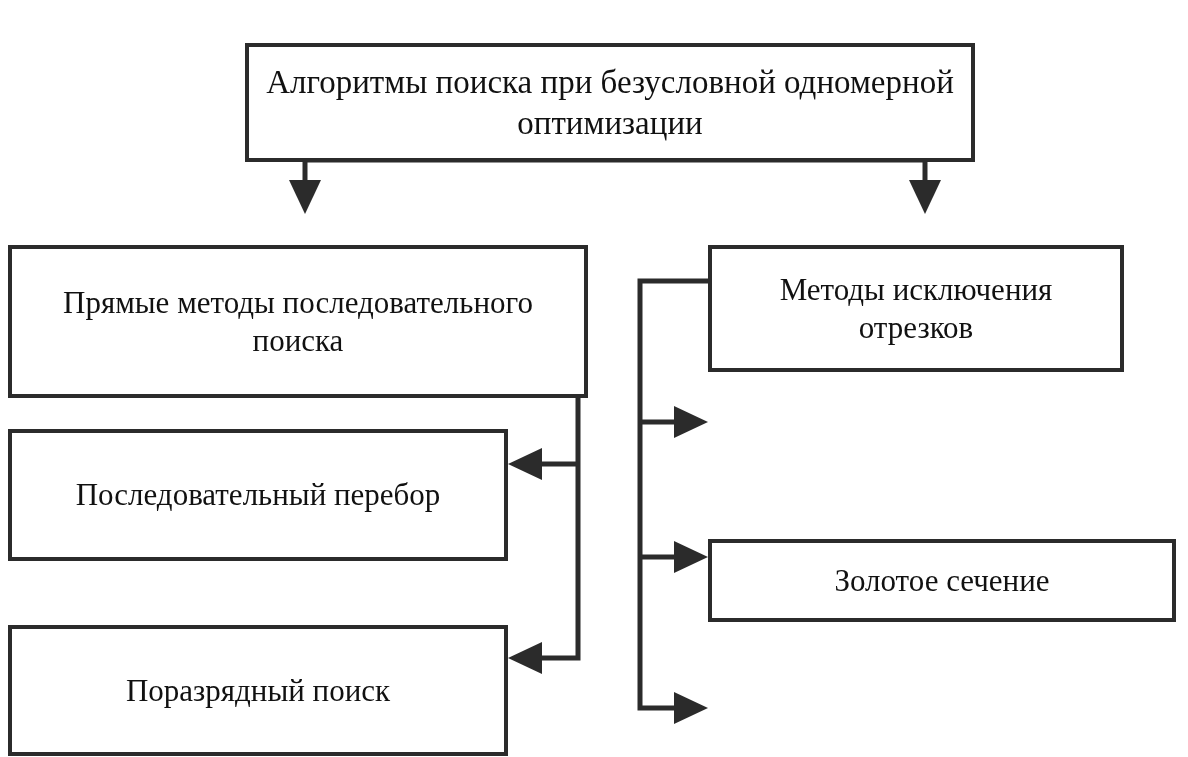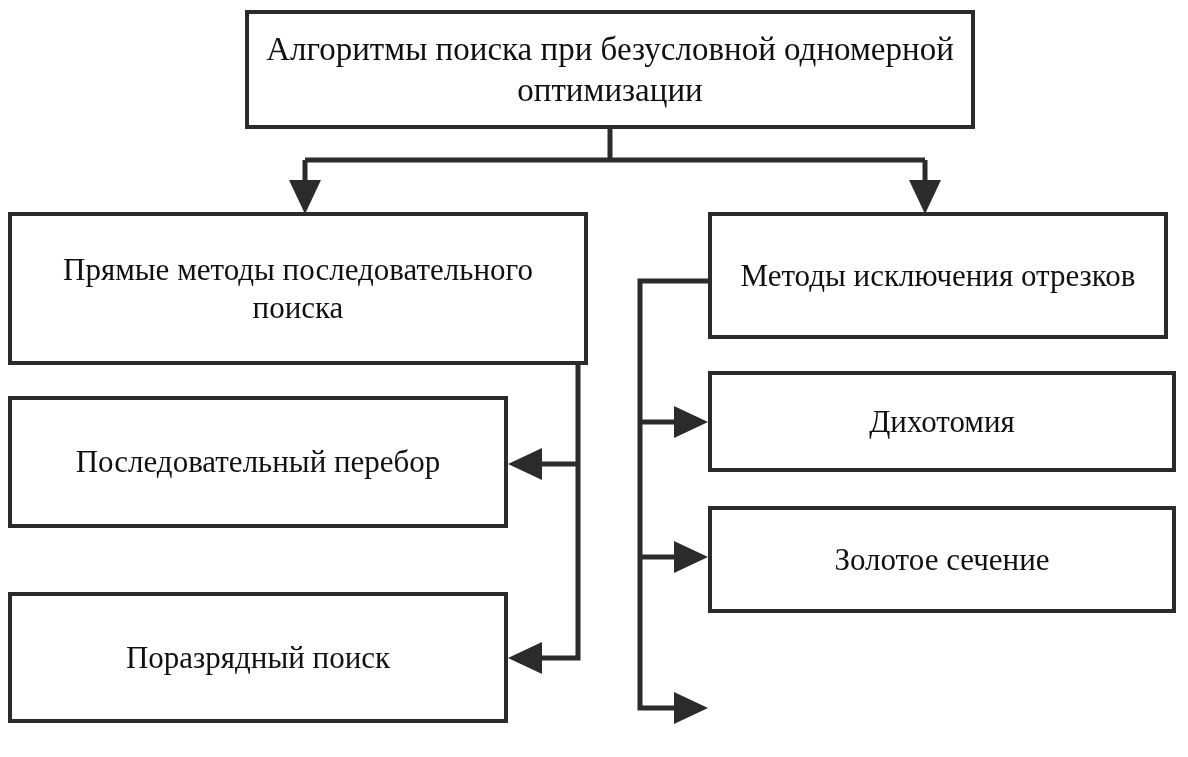--- a/index.html
+++ b/index.html
@@ -21,32 +21,33 @@
     border: 4px solid #2b2b2b;
     background: #ffffff;
     display: flex;
     align-items: center;
     justify-content: center;
     text-align: center;
     color: #111111;
     line-height: 1.22;
     padding: 2px 10px;
     z-index: 2;
+    margin-top: 33px;
   }
   .node-label {
     display: block;
     width: 100%;
   }
   #node-title       { left: 245px; top: 10px;  width: 730px; height: 119px; font-size: 33px; }
   #node-direct      { left: 8px;   top: 212px; width: 580px; height: 153px; font-size: 31px; }
   #node-sequential  { left: 8px;   top: 396px; width: 500px; height: 132px; font-size: 31px; }
   #node-bitwise     { left: 8px;   top: 592px; width: 500px; height: 131px; font-size: 31px; }
-  #node-exclusion   { left: 708px; top: 212px; width: 460px; height: 127px; font-size: 31px; }
+  #node-exclusion   { left: 708px; top: 212px; width: 416px; height: 127px; font-size: 31px; }
   #node-dichotomy   { left: 708px; top: 371px; width: 468px; height: 101px; font-size: 31px; }
-  #node-golden      { left: 708px; top: 506px; width: 468px; height: 107px; font-size: 31px; }
+  #node-golden      { left: 708px; top: 506px; width: 468px; height: 83px; font-size: 31px; }
   #node-fibonacci   { left: 708px; top: 652px; width: 468px; height: 101px; font-size: 31px; }
 
   #wires {
     position: absolute;
     left: 0; top: 0;
     width: 1188px; height: 757px;
     z-index: 1;
     pointer-events: none;
   }
   #wires path, #wires line { fill: none; stroke: #2b2b2b; stroke-width: 5; }
@@ -99,22 +100,19 @@
   </div>
 
   <div class="node" id="node-sequential">
     <span class="node-label">Последовательный перебор</span>
   </div>
 
   <div class="node" id="node-exclusion">
     <span class="node-label">Методы исключения отрезков</span>
   </div>
 
-  <div class="node" id="node-dichotomy">
-    <span class="node-label">Дихотомия</span>
-  </div>
 
   <div class="node" id="node-golden">
     <span class="node-label">Золотое сечение</span>
   </div>
 
 
 </div>
 
 </body></html>

